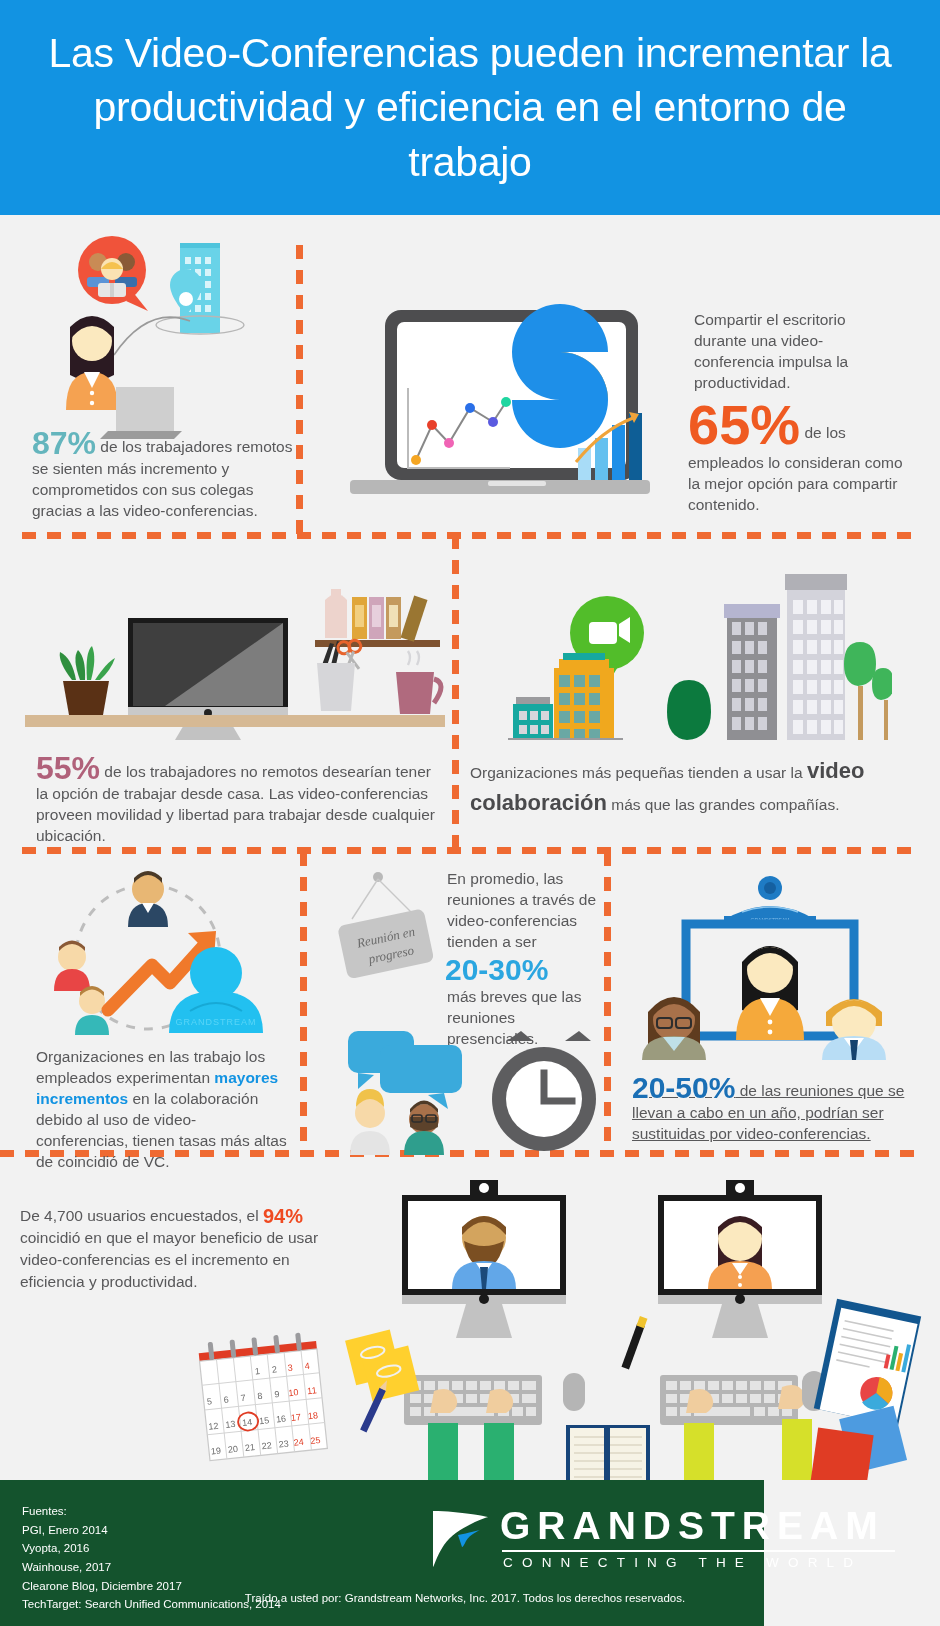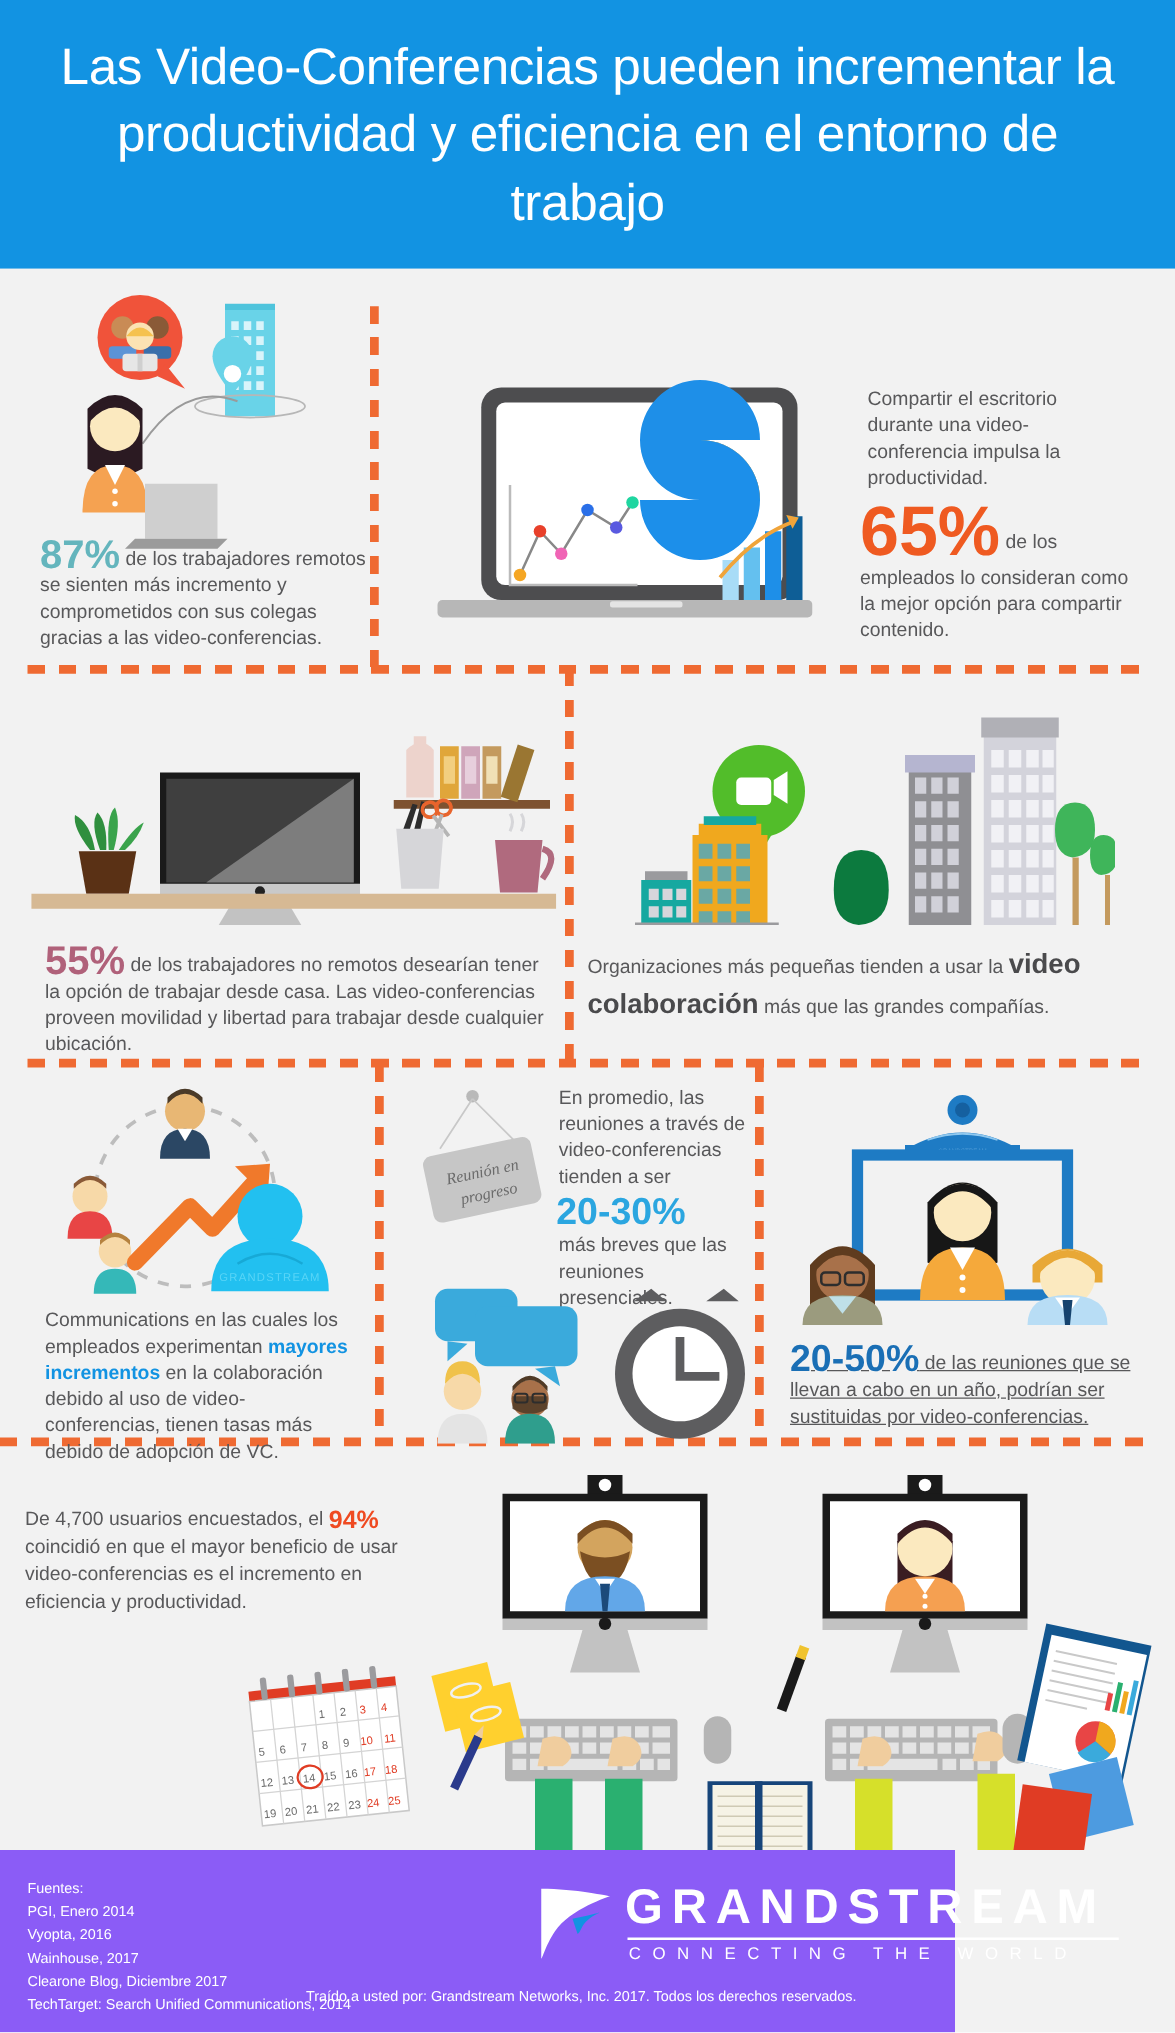--- a/index.html
+++ b/index.html
@@ -76,21 +76,21 @@
   .big.deepblue{ color: #1a6fb5; font-size: 30px; }
   .big.red94  { color: #ef4a21; font-size: 20px; }
   .bold-blue  { color: #1293e2; font-weight: bold; }
   .inline-bold{ font-weight: bold; font-size: 22px; color: #4a4a4c; }
 
   
   .footer {
     position: absolute;
     left: 0; top: 1480px;
     width: 764px; height: 146px;
-    background: #8b5cf6;
+    background: #14532d;
   }
   .sources {
     position: absolute; left: 22px; top: 22px;
     color: #ffffff; font-size: 11.5px; line-height: 1.62;
   }
   .logo-wrap {
     position: absolute; left: 430px; top: 18px;
     width: 490px; height: 80px;
     display: flex; align-items: center;
   }
@@ -399,21 +399,21 @@
       <path d="M78 145 L122 100 L140 118 L176 78" fill="none" stroke="#f0792b" stroke-width="13" stroke-linejoin="round" stroke-linecap="round"></path>
       <path d="M158 68 l28 -2 l-2 28 z" fill="#f0792b"></path>
 
       <circle cx="186" cy="108" r="26" fill="#22c0f0"></circle>
       <path d="M139 168 q0 -42 47 -42 q47 0 47 42 z" fill="#22c0f0"></path>
       <path d="M160 146 q26 -16 52 0" fill="none" stroke="#17a9d6" stroke-width="2"></path>
       <text x="186" y="160" fill="#59d5f7" font-size="9" font-family="Liberation Sans, sans-serif" text-anchor="middle" letter-spacing="1">GRANDSTREAM</text>
     </svg>
 
     <div class="txt" style="left:36px; top:832px; width:252px;">
-      <span>Communications en las cuales los empleados experimentan </span><span class="bold-blue">mayores incrementos</span><span> en la colaboración debido al uso de video-conferencias, tienen tasas más debido de adopción de VC.</span>
+      <span>Organizaciones en las trabajo los empleados experimentan </span><span class="bold-blue">mayores incrementos</span><span> en la colaboración debido al uso de video-conferencias, tienen tasas más altas de coincidió de VC.</span>
     </div>
 
     <svg class="ill" style="left:330px; top:652px;" width="110" height="120" viewBox="0 0 110 120">
       <circle cx="48" cy="10" r="5" fill="#b9b9b9"></circle>
       <path d="M48 12 L22 52 M48 12 L84 48" stroke="#c8c8c8" stroke-width="1.4"></path>
       <g transform="rotate(-12 55 78)">
         <rect x="12" y="50" width="88" height="54" rx="7" fill="#c6c6c6"></rect>
       </g>
       <g transform="rotate(-12 55 78)" fill="#6b6b6b" font-family="Liberation Serif, serif" font-style="italic" font-size="13">
         <text x="28" y="75">Reunión en</text>

